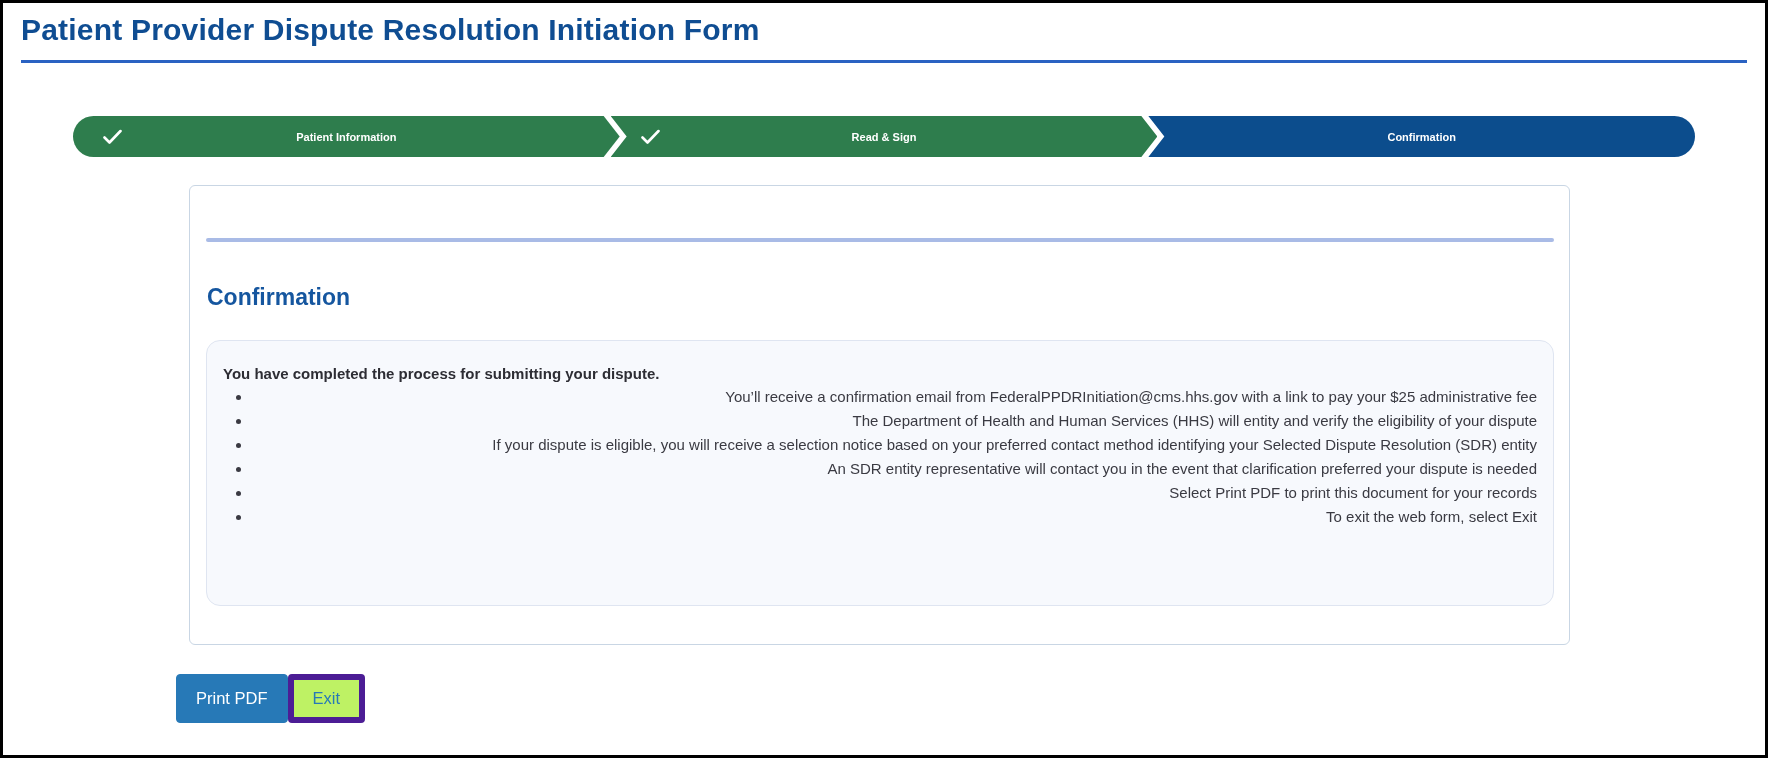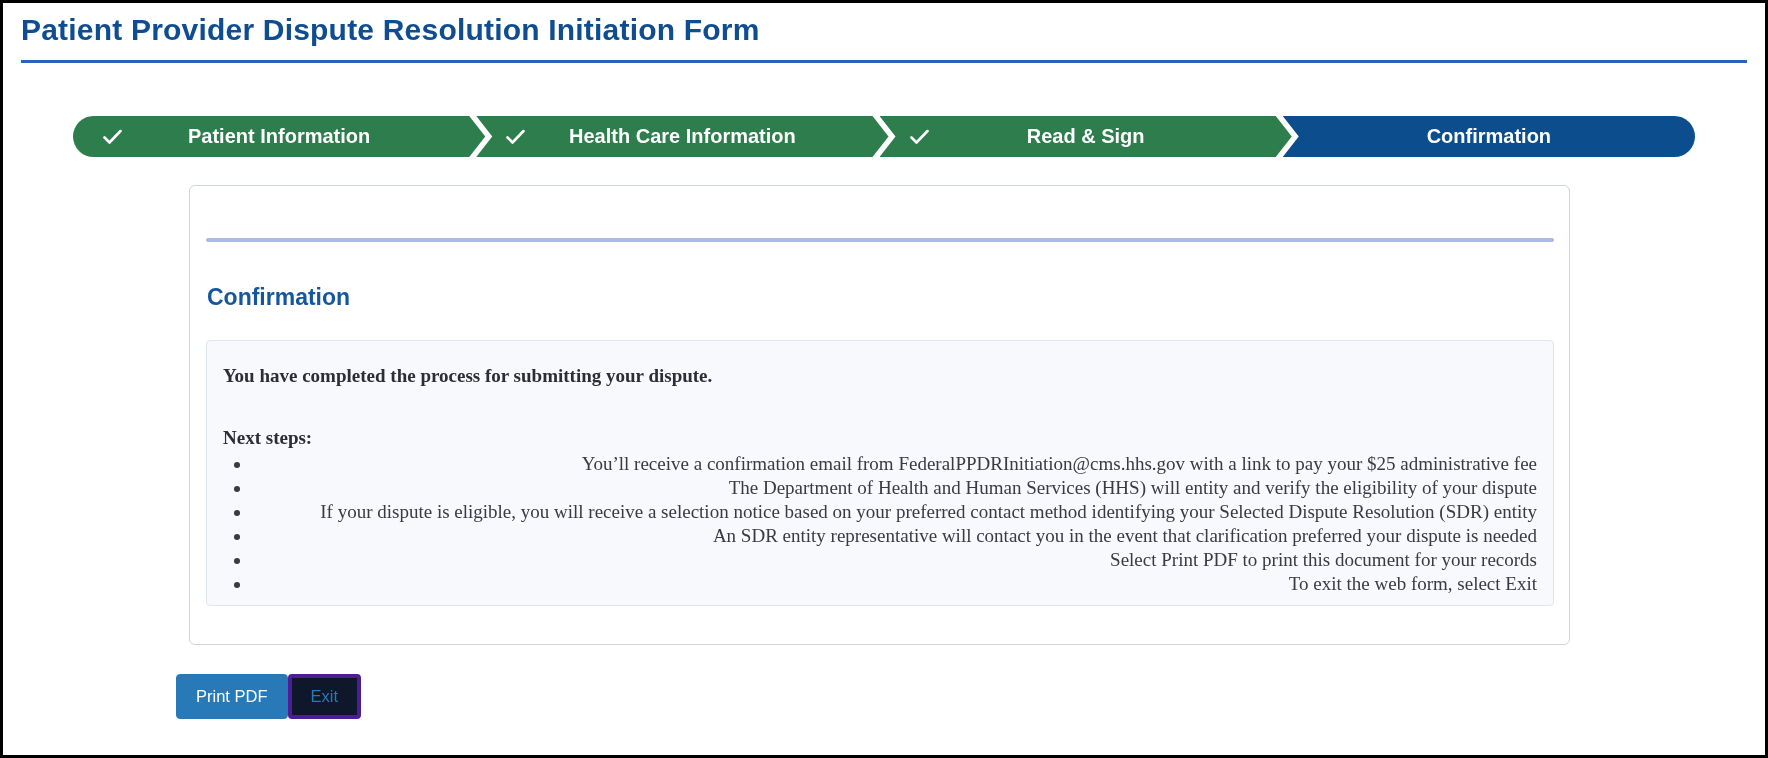--- a/index.html
+++ b/index.html
@@ -41,21 +41,21 @@
     margin: 53px 70px 0 70px;
     height: 41px;
   }
   .step {
     flex: 1 1 0;
     position: relative;
     display: flex;
     align-items: center;
     justify-content: center;
     color: #ffffff;
-    font-size: 20px;
+    font-size: 11px;
     font-weight: 700;
   }
   .step + .step { margin-left: -9px; }
   .step.completed { background: var(--step-completed, #2e7d4d); }
   .step.current   { background: var(--step-current, #0c4d8d); }
   .step.first {
     border-radius: 21px 0 0 21px;
     clip-path: polygon(0 0, calc(100% - 16px) 0, 100% 50%, calc(100% - 16px) 100%, 0 100%);
   }
   .step.mid {
@@ -93,25 +93,24 @@
     margin: 42px 0 0 1px;
     font-size: 23px;
     font-weight: 700;
     color: var(--heading-blue, #15569f);
   }
   .info-box {
     margin-top: 29px;
     height: 266px;
     background: #f7f9fd;
     border: 1px solid #dfe5f1;
-    border-radius: 4px;
+    border-radius: 14px;
     padding: 24px 16px 0 16px;
     color: #33333b;
-    font-size: 19px;
-    font-family: Liberation Serif, serif;
+    font-size: 15px;
   }
   .completion-message {
     margin: 0;
     font-weight: 700;
     color: #2d2d34;
   }
   .next-steps-label {
     margin: 40px 0 0 0;
     font-weight: 700;
     color: #2d2d34;
@@ -138,22 +137,22 @@
     border-radius: 4px;
     padding: 9px 19px;
     cursor: pointer;
   }
   .btn-primary {
     background: var(--primary-button, #2779b7);
     border: 1px solid var(--primary-button, #2779b7);
     color: #ffffff;
   }
   .btn-secondary {
-    background: #0f172a;
-    border: 4px solid #4c1d95;
+    background: #bef264;
+    border: 6px solid #4c1d95;
     color: var(--primary-button, #2779b7);
     text-align: center;
   }
 </style>
 </head>
 <body>
 
 <header class="page-header">
   <h1 class="page-title">Patient Provider Dispute Resolution Initiation Form</h1>
 </header>
@@ -167,42 +166,33 @@
         </svg>
     </span>
     <span class="step-label">Patient Information</span>
   </div>
   <div class="step completed mid">
     <span class="check">
       <svg width="19" height="15" viewBox="0 0 19 15">
           <path d="M1.5 8 L6.5 13 L17.5 1.5" stroke="#ffffff" stroke-width="2.6" fill="none" stroke-linecap="round" stroke-linejoin="round"></path>
         </svg>
     </span>
-    <span class="step-label">Health Care Information</span>
-  </div>
-  <div class="step completed mid">
-    <span class="check">
-      <svg width="19" height="15" viewBox="0 0 19 15">
-          <path d="M1.5 8 L6.5 13 L17.5 1.5" stroke="#ffffff" stroke-width="2.6" fill="none" stroke-linecap="round" stroke-linejoin="round"></path>
-        </svg>
-    </span>
     <span class="step-label">Read &amp; Sign</span>
   </div>
   <div class="step current last">
     <span class="step-label">Confirmation</span>
   </div>
 </nav>
 
 <section class="card">
   <div class="card-top-spacer"></div>
   <div class="accent-line"></div>
   <h2 class="section-heading">Confirmation</h2>
   <div class="info-box">
     <p class="completion-message">You have completed the process for submitting your dispute.</p>
-    <p class="next-steps-label">Next steps:</p>
     <ul class="next-steps-list">
         <li>You’ll receive a confirmation email from FederalPPDRInitiation@cms.hhs.gov with a link to pay your $25 administrative fee</li>
         <li>The Department of Health and Human Services (HHS) will entity and verify the eligibility of your dispute</li>
         <li>If your dispute is eligible, you will receive a selection notice based on your preferred contact method identifying your Selected Dispute Resolution (SDR) entity</li>
         <li>An SDR entity representative will contact you in the event that clarification preferred your dispute is needed</li>
         <li>Select Print PDF to print this document for your records</li>
         <li>To exit the web form, select Exit</li>
       </ul>
   </div>
 </section>

